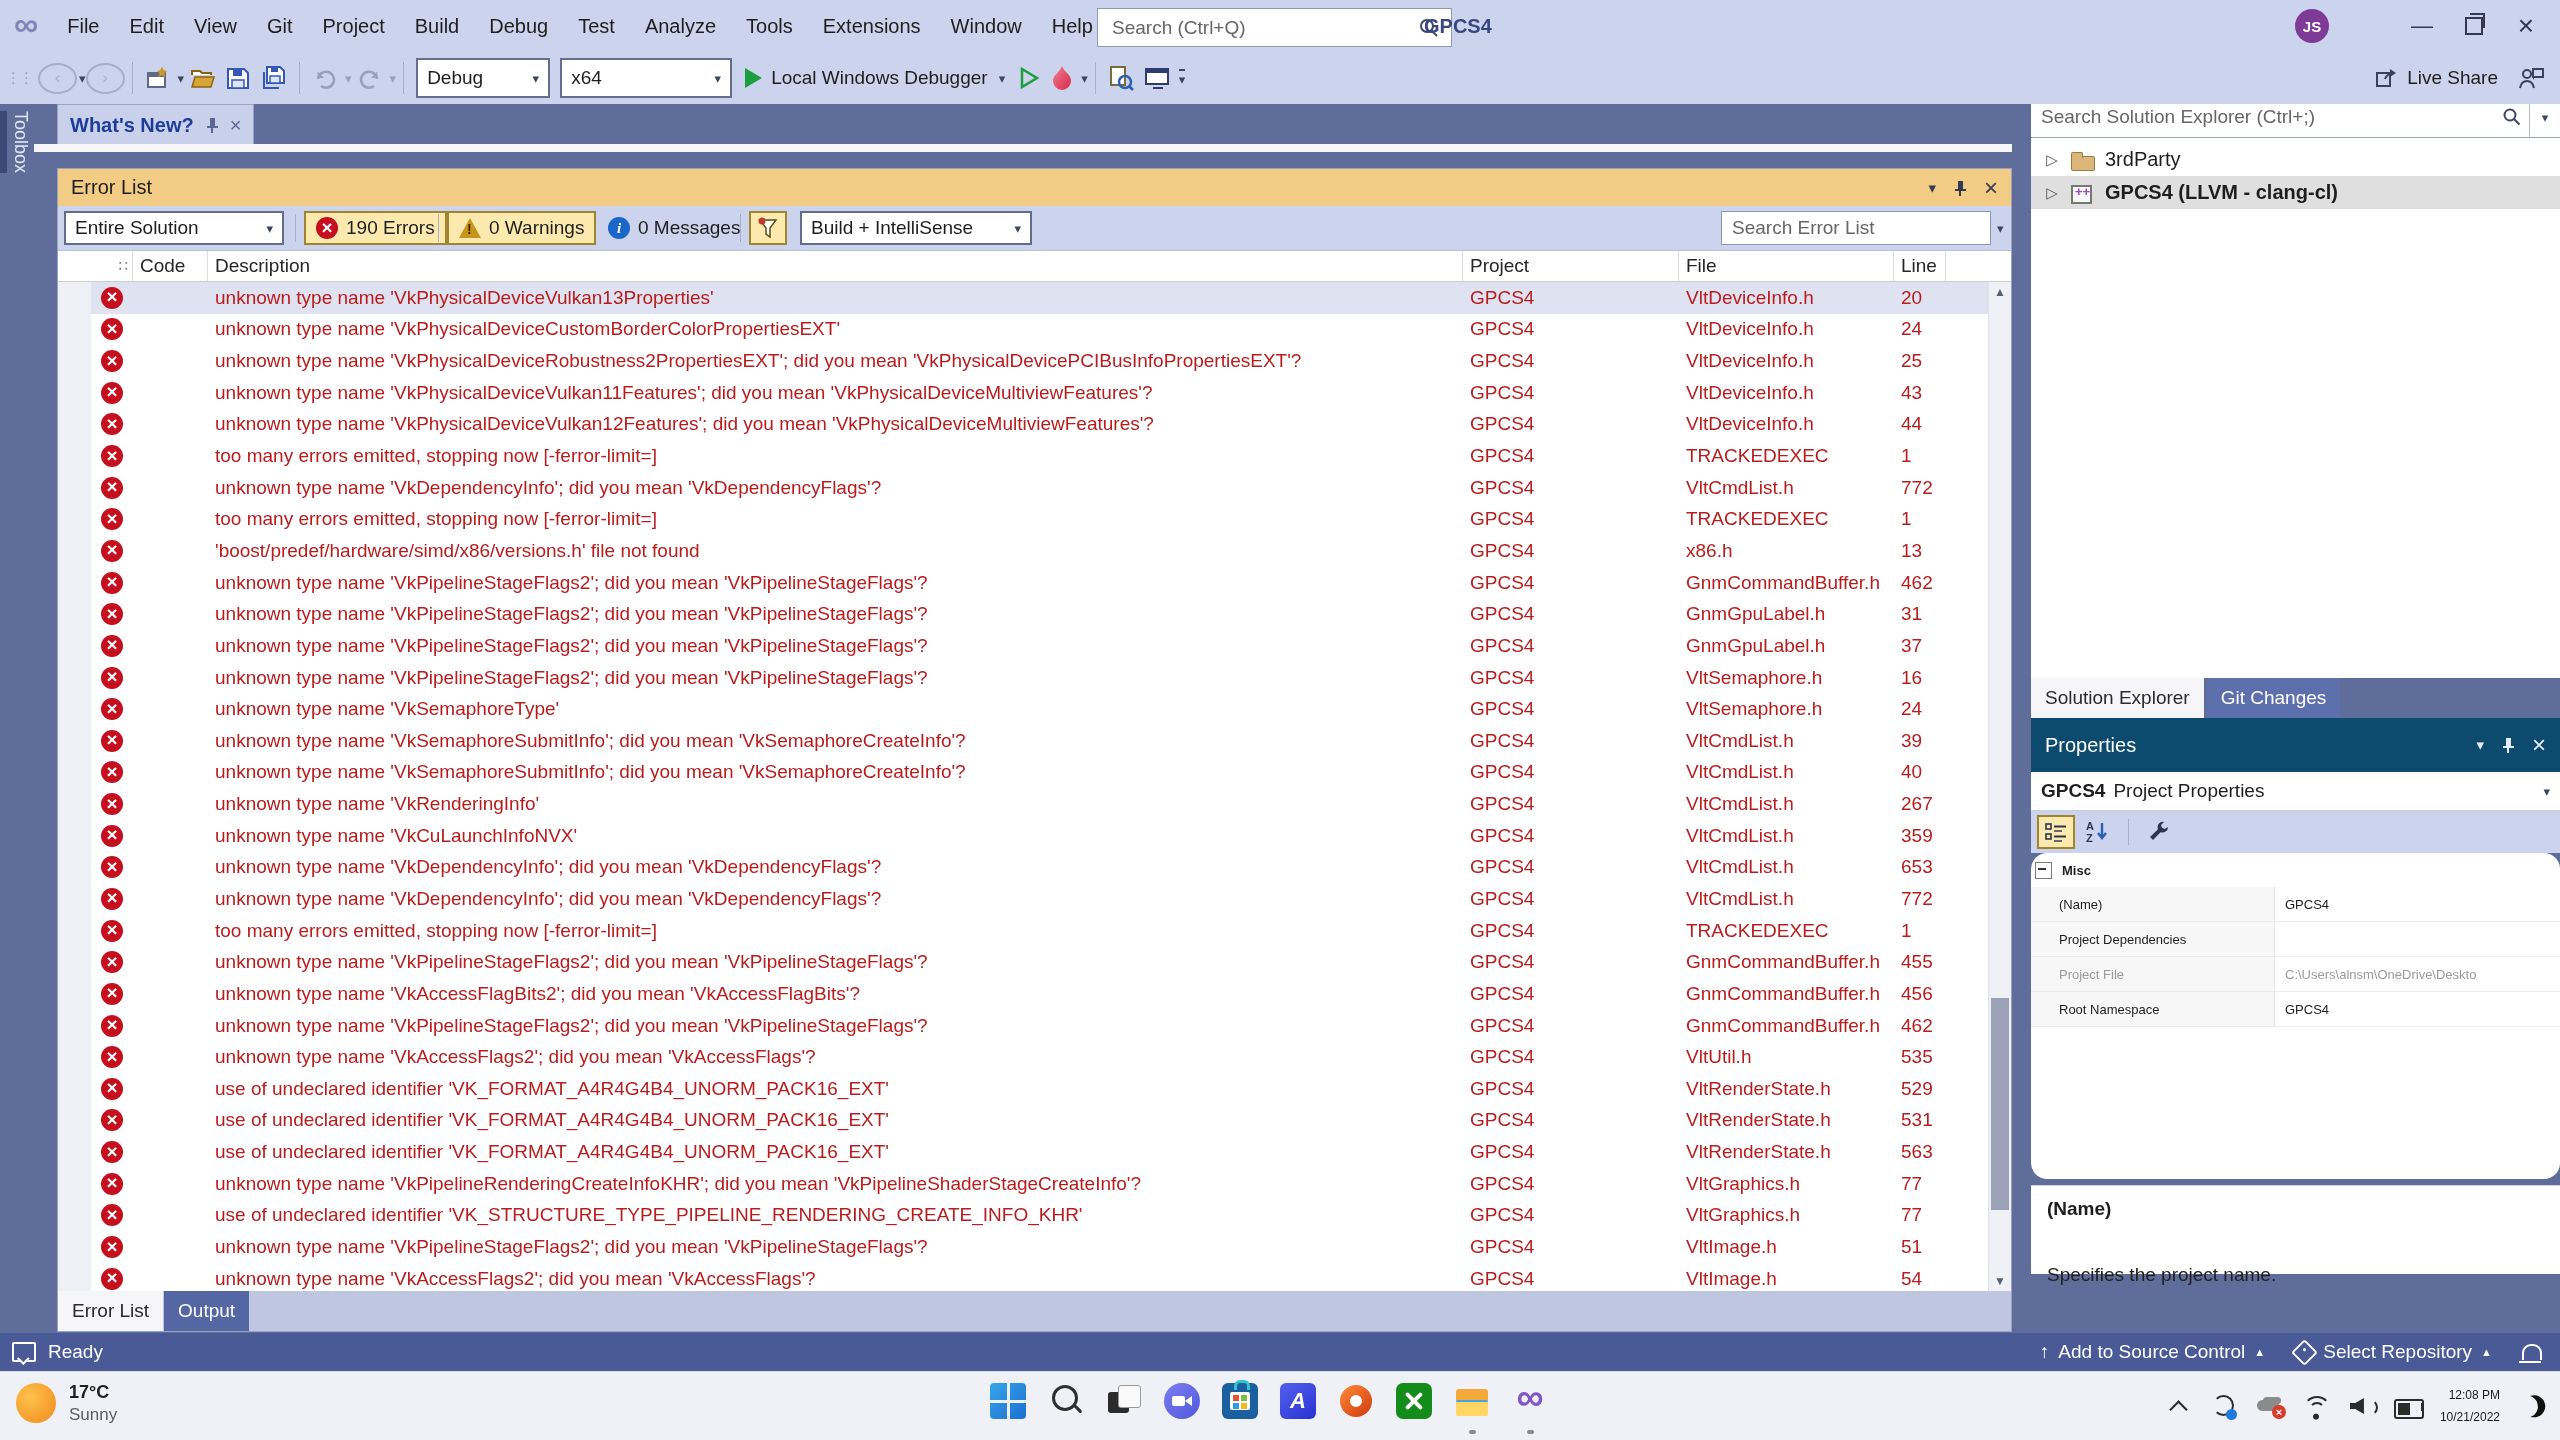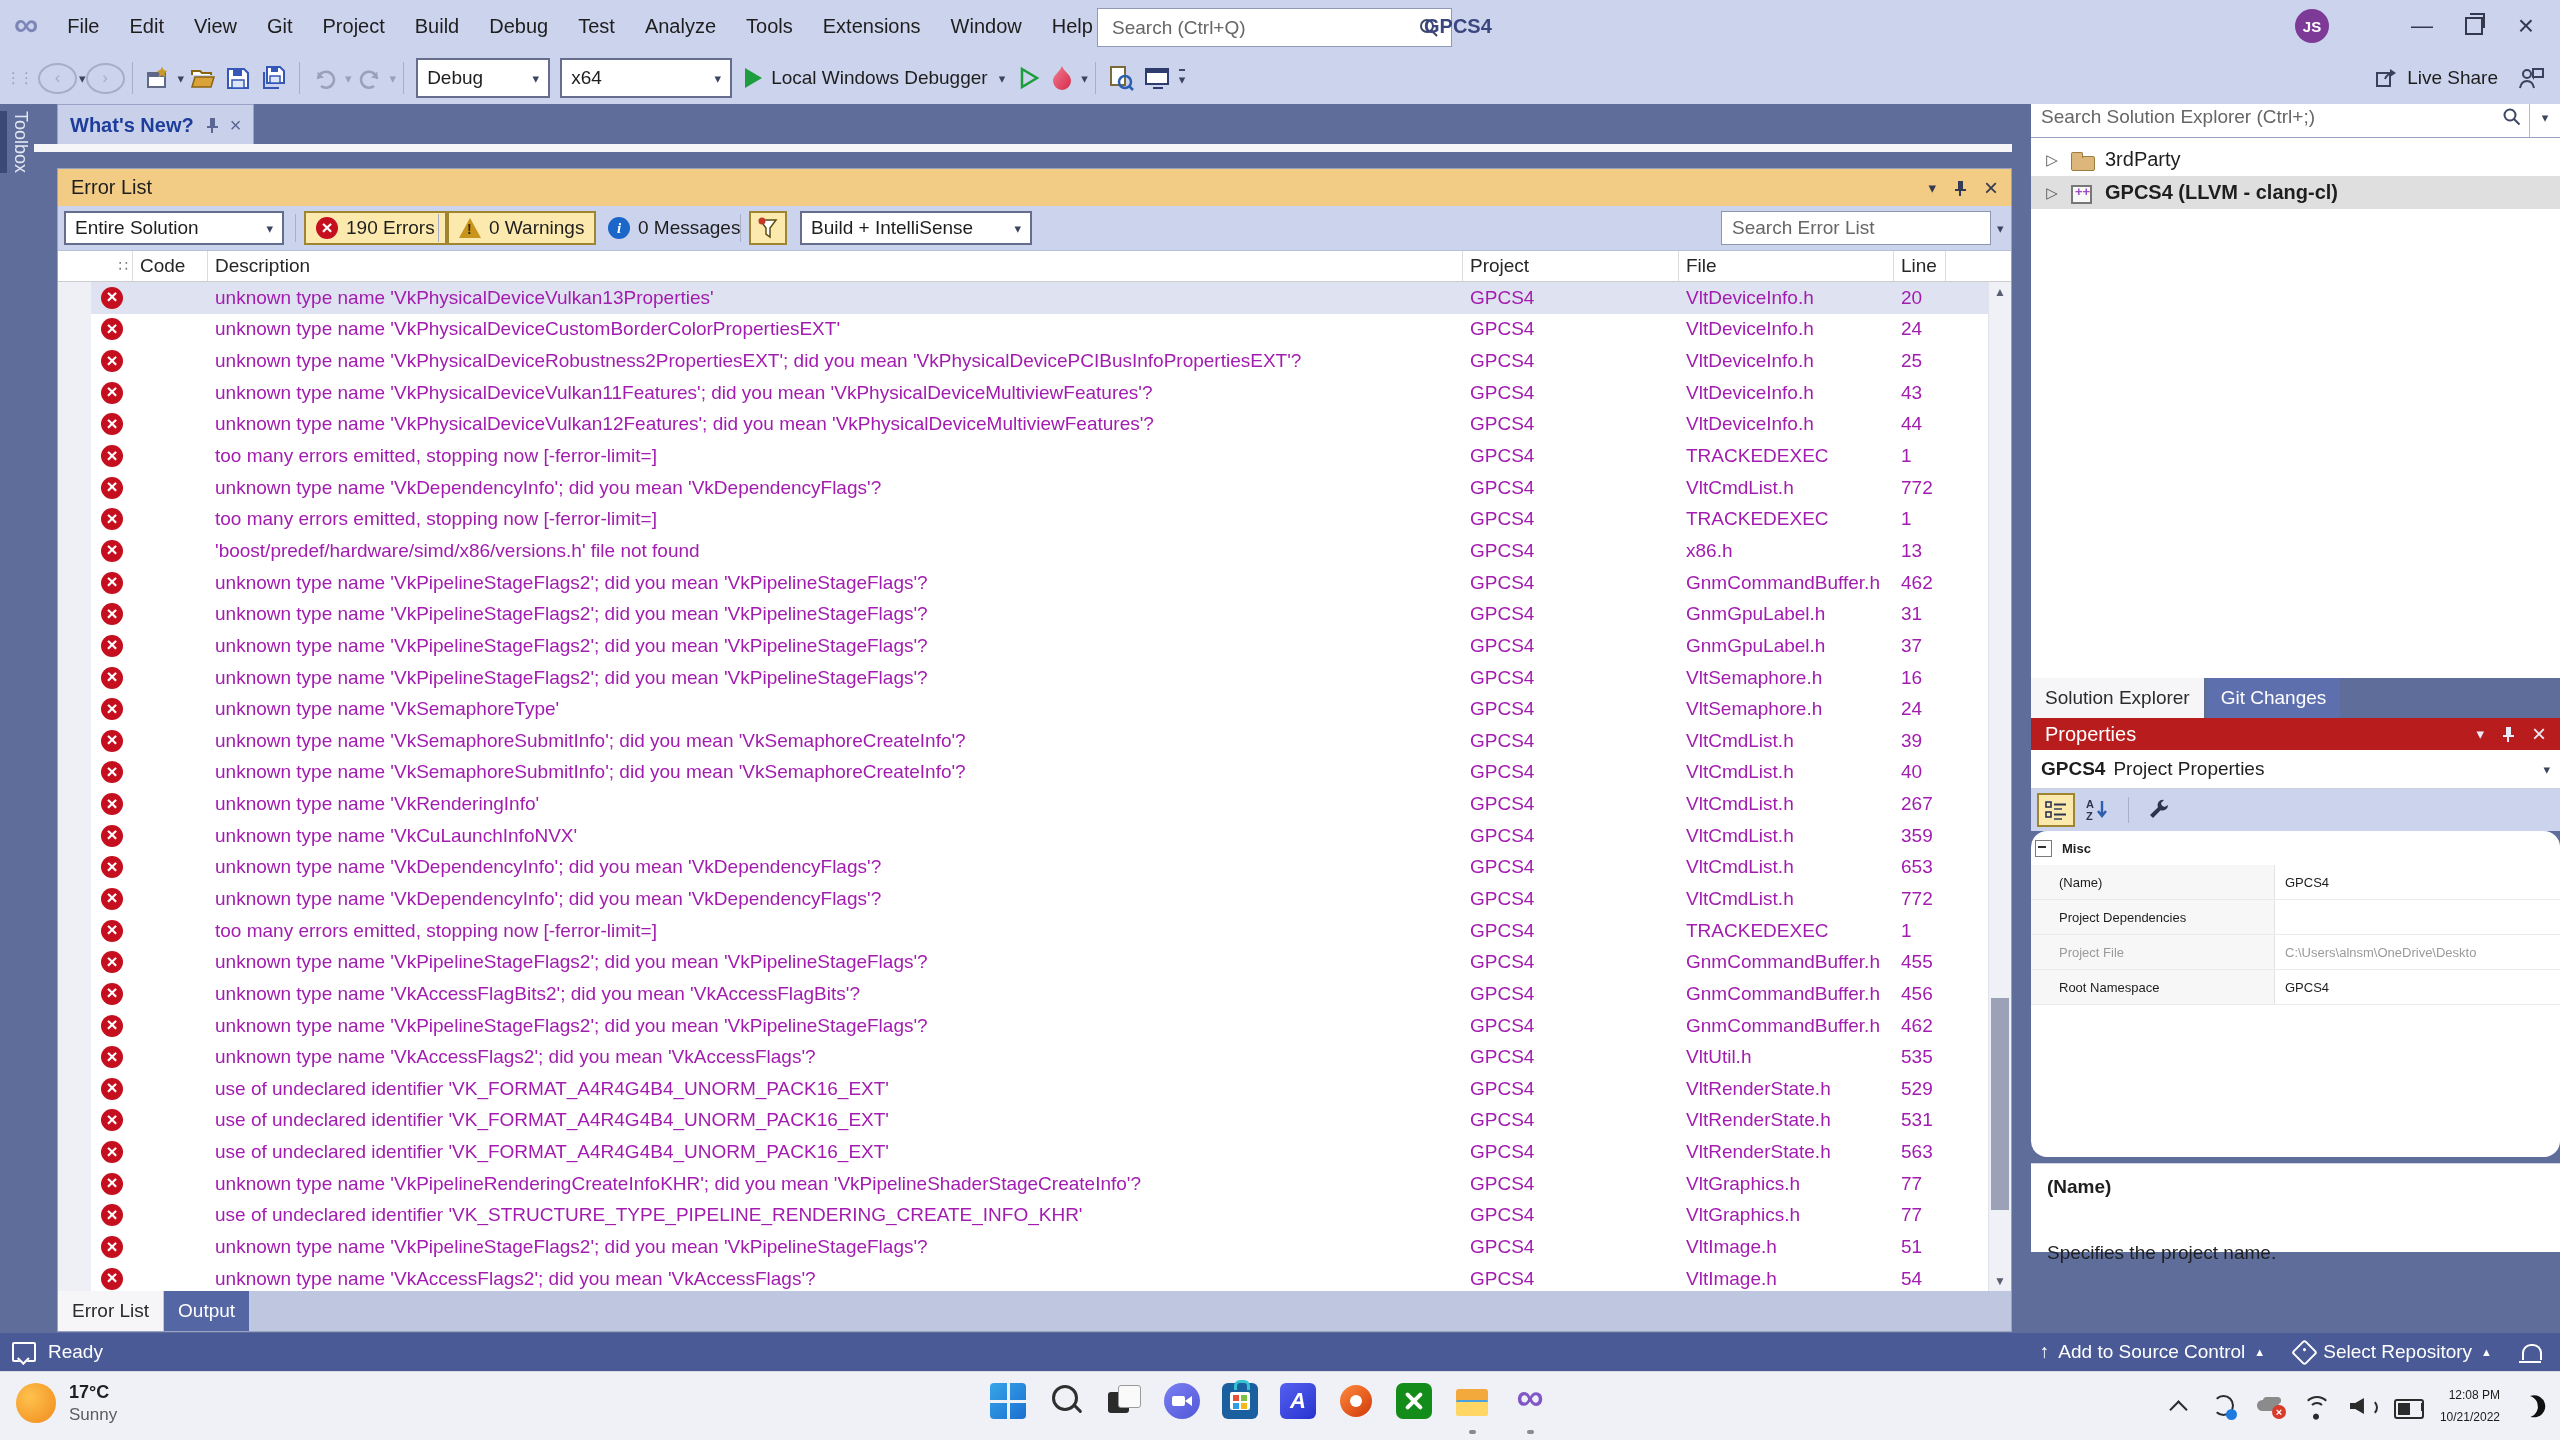--- a/index.html
+++ b/index.html
@@ -81,21 +81,21 @@
   .w-ico{width:42px;flex:0 0 42px;display:flex;justify-content:center;padding:0;}
   .w-code{width:75px;flex:0 0 75px;}
   .w-desc{width:1255px;flex:0 0 1255px;}
   .w-proj{width:216px;flex:0 0 216px;}
   .w-file{width:215px;flex:0 0 215px;}
   .w-line{width:52px;flex:0 0 52px;}
   .w-x{flex:1;border-right:0;}
   .hdr-grip{margin-left:auto;margin-right:4px;color:#777;font-size:15px;}
   .el-body{flex:1;display:flex;overflow:hidden;position:relative;}
   .el-rows{flex:1;overflow:hidden;}
-  .row{height:31.65px;display:flex;align-items:center;font-size:19px;color:#a21caf;background:#fff;}
+  .row{height:31.65px;display:flex;align-items:center;font-size:19px;color:#b91c1c;background:#fff;}
   .row.sel{background:#dfe3f1;}
   .row .w-gut{align-self:stretch;background:#eef0f6;}
   .el-scroll{width:22px;flex:0 0 22px;background:#f0f1f6;position:relative;border-left:1px solid #e0e2ec;}
   .el-scroll .sa{position:absolute;left:0;width:22px;text-align:center;color:#595f73;font-size:12px;}
   .el-thumb{position:absolute;left:2px;width:18px;background:#9ba1b6;top:71%;height:21%;}
   .el-tabs{height:40px;flex:0 0 40px;background:#bfc7e0;display:flex;align-items:stretch;gap:1px;}
   .btab{display:flex;align-items:center;padding:0 14px;font-size:19px;}
   .btab.active{background:#f6f6f8;color:#2b2b2b;}
   .btab.inactive{background:#5566a5;color:#fff;}
 
@@ -120,21 +120,21 @@
   .ti-solution::after{content:"\221E";position:absolute;left:6px;top:2px;font-size:15px;font-weight:700;color:#8a4fc0;}
   .ti-folder::before{content:"";position:absolute;left:1px;top:8px;width:22px;height:13px;background:#dcb67a;border:1px solid #9c7e3c;border-radius:2px;}
   .ti-folder::after{content:"";position:absolute;left:1px;top:4px;width:10px;height:5px;background:#dcb67a;border:1px solid #9c7e3c;border-bottom:0;border-radius:2px 2px 0 0;}
   .ti-cpp-project::before{content:"";position:absolute;left:1px;top:4px;width:17px;height:15px;background:#f8f8f8;border:2px solid #777;}
   .ti-cpp-project::after{content:"++";position:absolute;left:5px;top:3px;font-size:13px;font-weight:700;color:#9b4bc8;}
   .se-tabs{height:40px;display:flex;gap:3px;align-items:stretch;}
   .setab{display:flex;align-items:center;padding:0 14px;font-size:19px;}
   .setab.active{background:#f6f6f8;color:#2b2b2b;}
   .setab.inactive{background:#5e6fae;color:#fff;}
 
-  .pp-title{height:32px;background:#b91c1c;color:#fff;display:flex;align-items:center;padding:0 14px;font-size:20px;margin-top:0;}
+  .pp-title{height:54px;background:#0c4a6e;color:#fff;display:flex;align-items:center;padding:0 14px;font-size:20px;margin-top:0;}
   .pp-title .t-icons{color:#e8ecf8;}
   .pp-selector{height:38px;background:#fff;display:flex;align-items:center;padding:0 10px;font-size:19px;gap:8px;border-bottom:1px solid #c9cede;}
   .pp-selector .dd{margin-left:auto;}
   .pp-toolbar{height:42px;background:#ccd3ec;display:flex;align-items:center;gap:8px;padding:0 6px;}
   .pp-grid{background:#fff;height:326px;font-size:13px;overflow:hidden;border-radius:16px;}
   .pg-group{height:34px;display:flex;align-items:center;gap:10px;padding-left:4px;font-weight:700;}
   .pg-exp{width:15px;height:15px;border:1.5px solid #7a7a7a;position:relative;flex:0 0 15px;background:#fff;}
   .pg-exp::before{content:"";position:absolute;left:2px;top:5.5px;width:8px;height:2px;background:#333;}
   .pg-row{height:34px;display:flex;border-bottom:1px solid #ebebeb;}
   .pg-name{width:244px;flex:0 0 244px;background:#f7f7f7;border-right:1px solid #e3e3e3;display:flex;align-items:center;padding-left:28px;box-sizing:border-box;}

